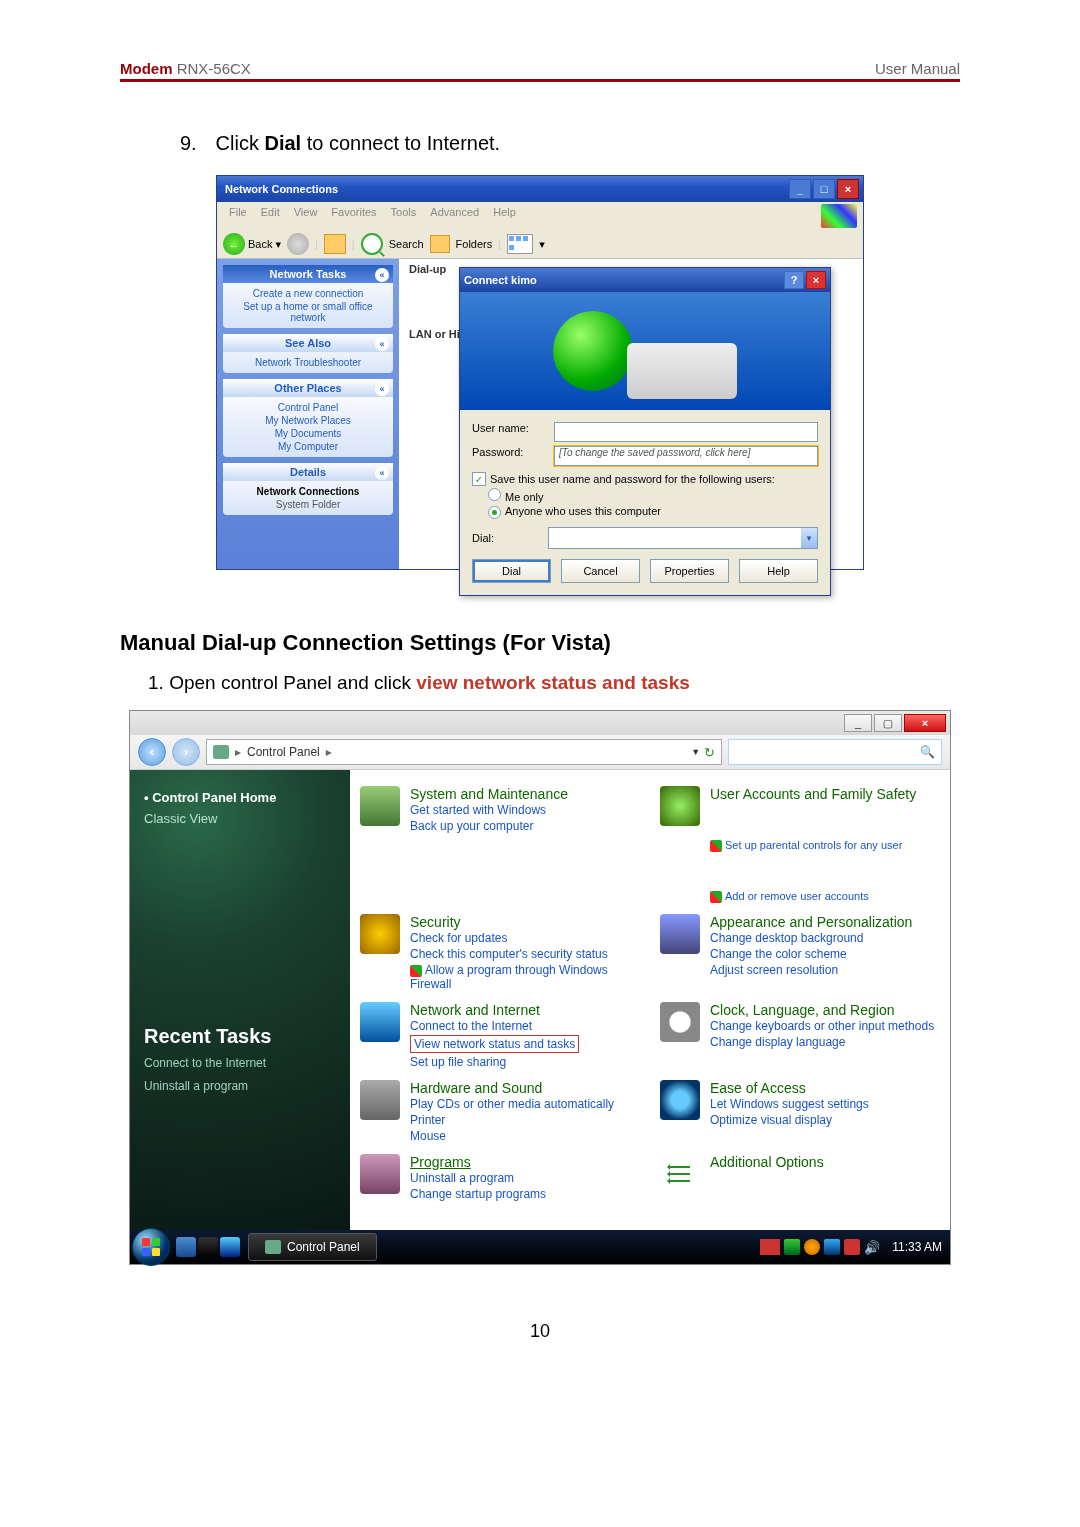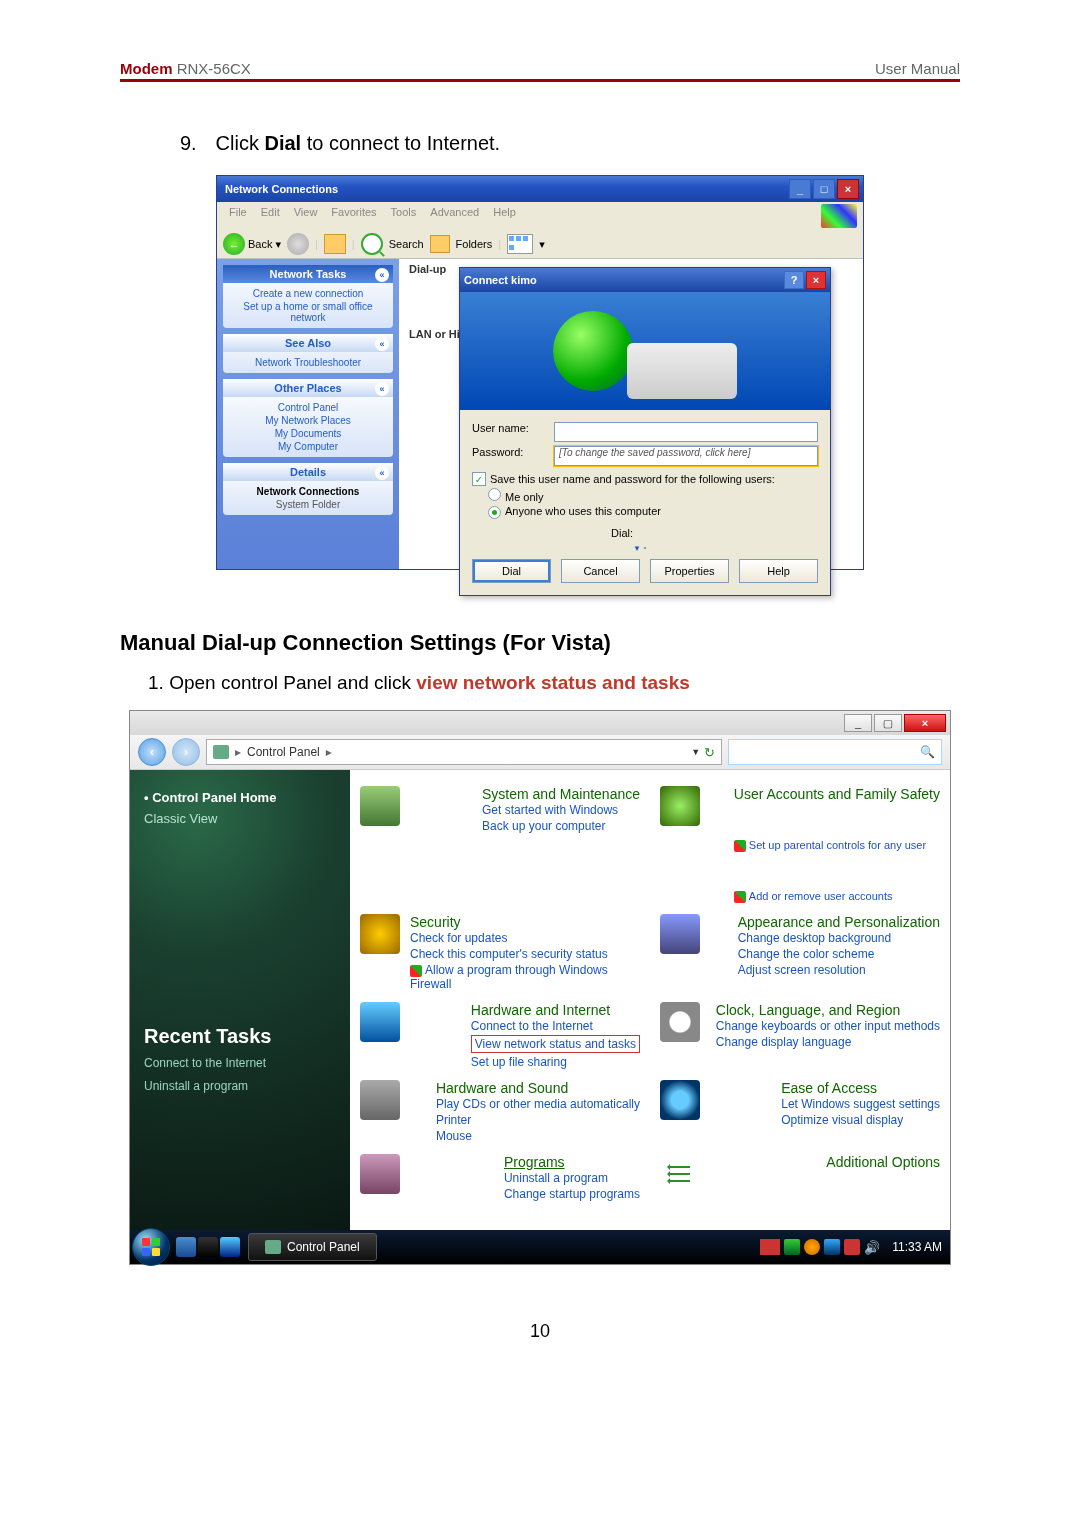--- a/index.html
+++ b/index.html
@@ -144,21 +144,21 @@
   .cd-form{padding:8px 12px 12px 12px;font-size:11px;color:#000;}
   .cd-row{display:flex;gap:14px;margin:4px 0;}
   .cd-row label{width:68px;}
   .cd-row .txtfield{flex:1;height:18px;border:1px solid #7f9db9;background:#fff;padding:0 4px;font-style:italic;color:#555;font-size:10px;box-shadow:0 0 0 1px #fb0;}
   .cd-check{display:flex;align-items:center;gap:4px;margin-top:6px;}
   .chk{width:12px;height:12px;border:1px solid #7f9db9;background:#fff;display:flex;align-items:center;justify-content:center;color:#2a2;font-size:10px;}
   .radio{width:11px;height:11px;border-radius:50%;border:1px solid #7f9db9;background:#fff;display:inline-flex;align-items:center;justify-content:center;margin-right:4px;}
   .radio.on::after{content:"";width:5px;height:5px;border-radius:50%;background:#2a2;}
   .cd-opts{padding-left:16px;margin-top:2px;}
   .cd-opts div{margin:2px 0;}
-  .dial-row{display:flex;align-items:center;gap:8px;margin-top:8px;flex-direction:column;}
+  .dial-row{display:flex;align-items:center;gap:8px;margin-top:8px;}
   .dial-row .sel{flex:1;height:20px;border:1px solid #7f9db9;background:#fff;position:relative;}
   .sel .arrow{position:absolute;right:0;top:0;width:16px;height:100%;background:linear-gradient(#cfe3ff,#9abde8);display:flex;align-items:center;justify-content:center;color:#2454c4;font-size:9px;}
   .cd-btns{display:flex;gap:10px;margin-top:10px;}
   .cd-btns .btn{flex:1;height:22px;border:1px solid #7f9db9;background:linear-gradient(#fff,#ece9d8);display:flex;align-items:center;justify-content:center;font-size:11px;}
   .cd-btns .btn.primary{box-shadow:0 0 0 2px #3a7fd4 inset;}
 
   
   .section-heading {
     font-size: 22px;
     font-weight: bold;
@@ -211,21 +211,21 @@
     color:#fff;padding:18px 14px;font-size:13px;line-height:1.6;
   }
   .vista-sidebar .home{font-weight:bold;}
   .vista-sidebar .bullet::before{content:"• ";}
   .vista-sidebar .classic{color:#b8e0d0;}
   .vista-sidebar .recent-h{font-size:20px;margin-top:190px;font-weight:bold;color:#fff;}
   .vista-sidebar .task{color:#9cd4c0;font-size:12px;padding:2px 0;}
 
   .vista-main{flex:1;background:#fff;padding:16px 10px;}
   .cp-grid{display:grid;grid-template-columns:280px 280px;gap:10px 20px;}
-  .cp-item{display:flex;gap:10px;justify-content:space-between;}
+  .cp-item{display:flex;gap:10px;}
   .cp-icon{width:40px;height:40px;flex-shrink:0;border-radius:4px;}
   .ic-sys{background:linear-gradient(#9c7,#473);}
   .ic-sec{background:radial-gradient(#fc0,#960);}
   .ic-net{background:linear-gradient(#6cf,#02519e);}
   .ic-hw{background:linear-gradient(#aaa,#666);}
   .ic-prog{background:linear-gradient(#c9b,#746);}
   .ic-user{background:radial-gradient(#9e6,#360);}
   .ic-app{background:linear-gradient(#89f,#447);}
   .ic-clock{background:radial-gradient(#fff 35%,#888 40%);position:relative;}
   .ic-ease{background:radial-gradient(#6cf 30%,#036 70%);}
@@ -482,21 +482,21 @@
               <span class="cp-cat">Appearance and Personalization</span>
               <span class="cp-link">Change desktop background</span>
               <span class="cp-link">Change the color scheme</span>
               <span class="cp-link">Adjust screen resolution</span>
             </div>
           </div>
 
           <div class="cp-item">
             <div class="cp-icon ic-net"></div>
             <div class="cp-texts">
-              <span class="cp-cat">Hardware and Internet</span>
+              <span class="cp-cat">Network and Internet</span>
               <span class="cp-link">Connect to the Internet</span>
               <span class="cp-link"><span class="net-box">View network status and tasks</span></span>
               <span class="cp-link">Set up file sharing</span>
             </div>
           </div>
           <div class="cp-item">
             <div class="cp-icon ic-clock"></div>
             <div class="cp-texts">
               <span class="cp-cat">Clock, Language, and Region</span>
               <span class="cp-link">Change keyboards or other input methods</span>

